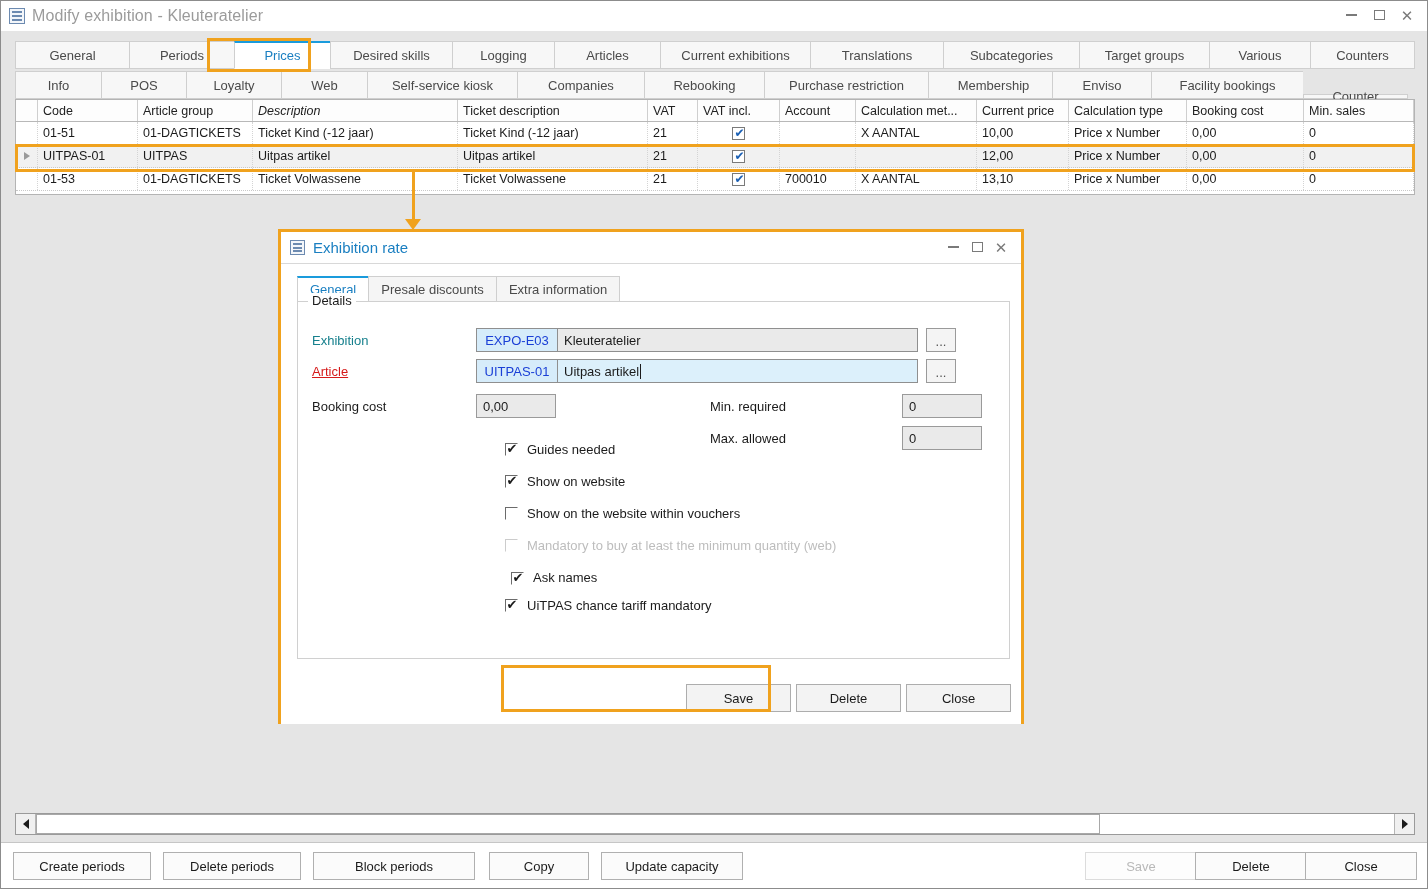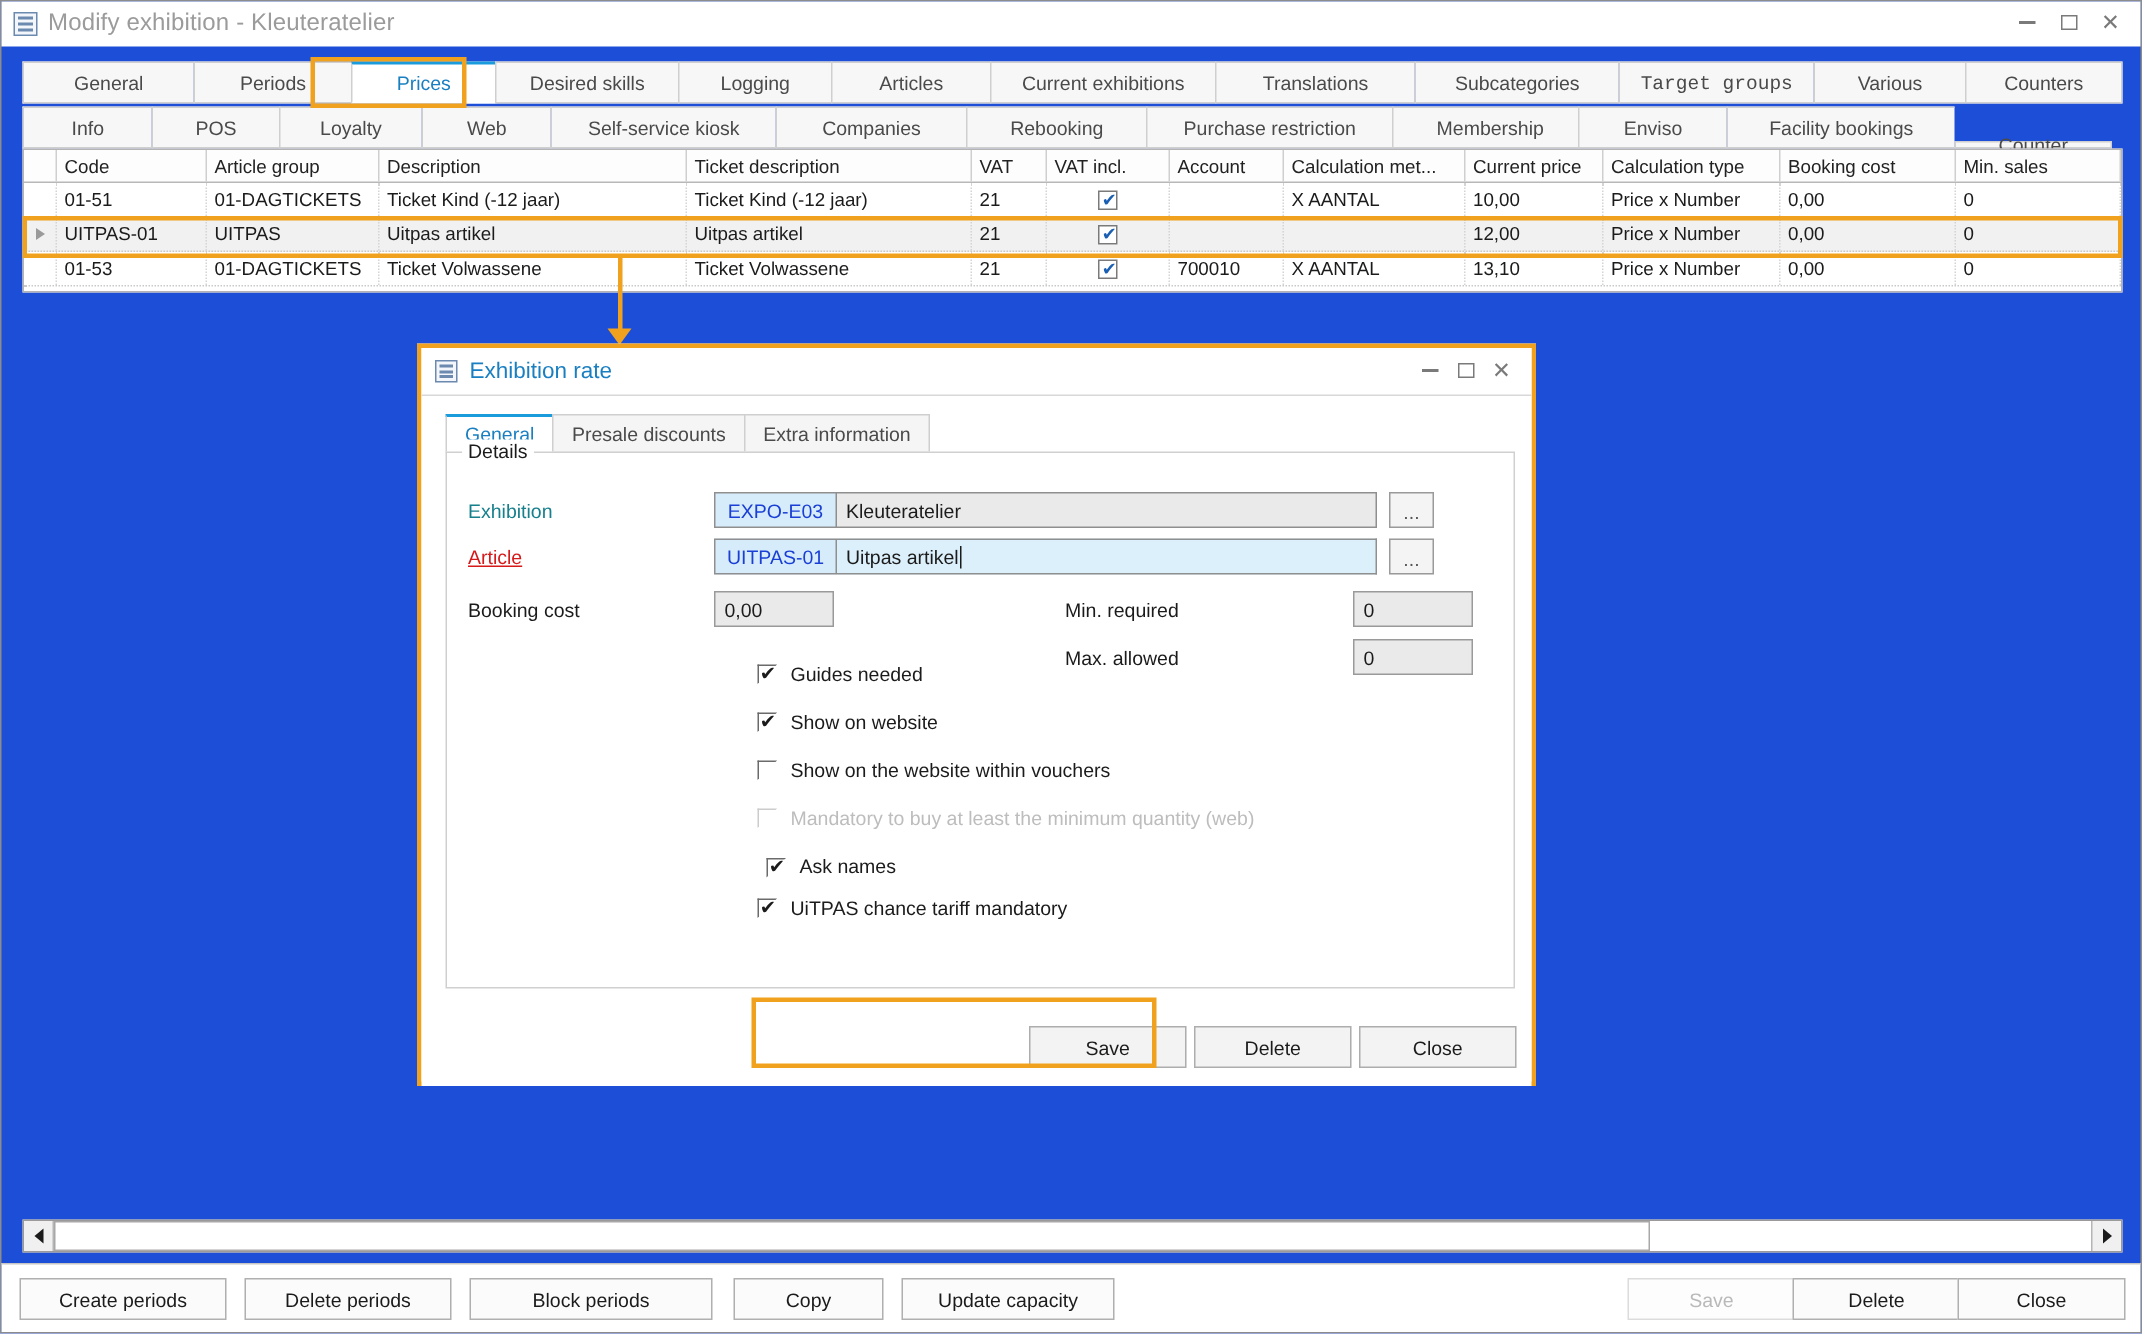--- a/index.html
+++ b/index.html
@@ -9,21 +9,21 @@
     background: #ffffff;
     font-family: "Liberation Sans", sans-serif;
     font-size: 13px;
     color: #1b1b1b;
     overflow: hidden;
   }
   #app {
     position: relative;
     width: 1428px; height: 889px;
     border: 1px solid #8c8c8c;
-    background: #1d4ed8;
+    background: #e5e5e5;
   }
 
   
   #titlebar {
     position: absolute; left: 0; top: 0;
     width: 1426px; height: 30px;
     background: #ffffff;
     display: flex; align-items: center;
   }
   #titlebar .winicon {
@@ -352,21 +352,21 @@
       </div>
       <div class="tab" style="width: 150px;">
         <span>Current exhibitions</span>
       </div>
       <div class="tab" style="width: 133px;">
         <span>Translations</span>
       </div>
       <div class="tab" style="width: 136px;">
         <span>Subcategories</span>
       </div>
-      <div class="tab" style="width: 130px; font-family: Liberation Mono, monospace;">
+      <div class="tab" style="width: 130px;">
         <span>Target groups</span>
       </div>
       <div class="tab" style="width: 101px;">
         <span>Various</span>
       </div>
       <div class="tab" style="width: 105px;">
         <span>Counters</span>
       </div>
     </div>
   <div class="tabstrip" id="tabrow2">
@@ -407,21 +407,21 @@
         <span>Counter</span>
       </div>
     </div>
   <div id="prices-highlight"></div>
 
   <div id="grid">
     <div class="grid-head" id="grid-head">
         <div class="hc" style="width: 22px; flex: 0 0 22px;"></div>
         <div class="hc" style="width: 100px; flex: 0 0 100px;">Code</div>
         <div class="hc" style="width: 115px; flex: 0 0 115px;">Article group</div>
-        <div class="hc" style="width: 205px; flex: 0 0 205px;">Description</div>
+        <div class="hc" style="width: 205px; flex: 0 0 205px; font-style: italic;">Description</div>
         <div class="hc" style="width: 190px; flex: 0 0 190px;">Ticket description</div>
         <div class="hc" style="width: 50px; flex: 0 0 50px;">VAT</div>
         <div class="hc" style="width: 82px; flex: 0 0 82px;">VAT incl.</div>
         <div class="hc" style="width: 76px; flex: 0 0 76px;">Account</div>
         <div class="hc" style="width: 121px; flex: 0 0 121px;">Calculation met...</div>
         <div class="hc" style="width: 92px; flex: 0 0 92px;">Current price</div>
         <div class="hc" style="width: 118px; flex: 0 0 118px;">Calculation type</div>
         <div class="hc" style="width: 117px; flex: 0 0 117px;">Booking cost</div>
         <div class="hc" style="width: 110px; flex: 0 0 110px;">Min. sales</div>
       </div>

